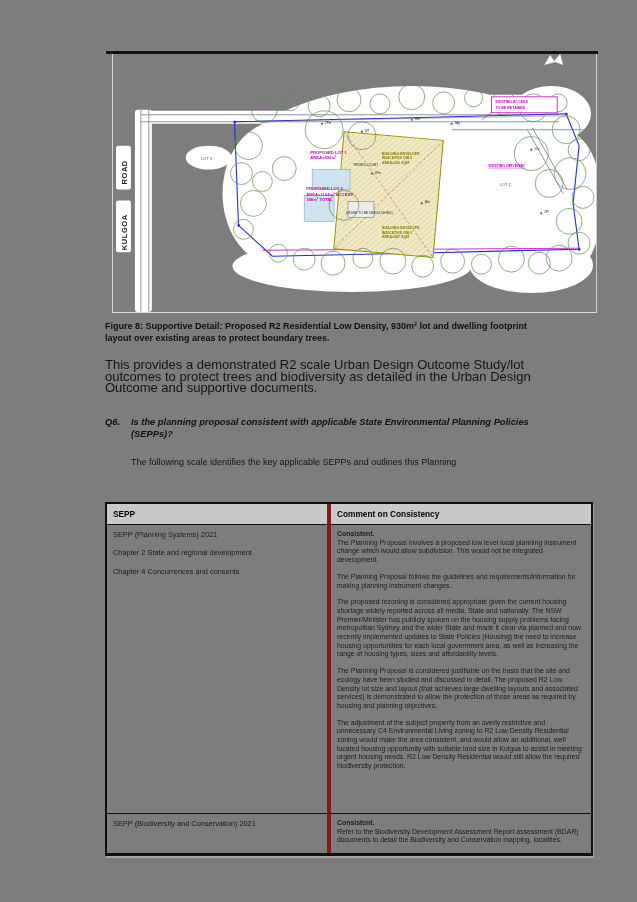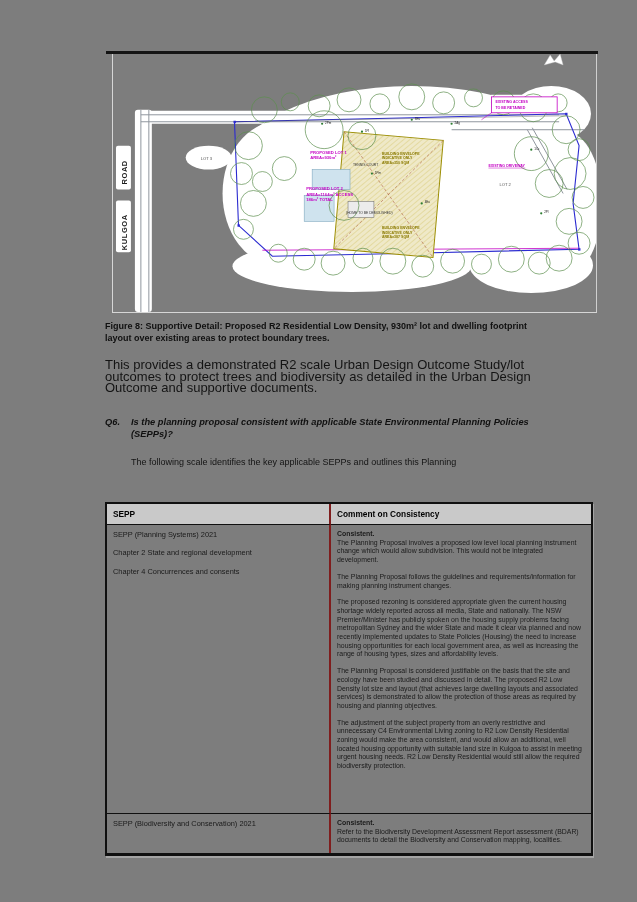--- a/index.html
+++ b/index.html
@@ -35,21 +35,21 @@
   .intro{position:absolute;left:131px;top:457px;width:420px;font-size:9px;color:#141414;}
   .intro div{margin-bottom:8.5px;}
   
   .sepp-table{
     position:absolute;left:105px;top:502px;width:488px;box-sizing:border-box;
     border:2px solid #101010;border-bottom-width:3px;
     box-shadow:1px 2px 0 rgba(255,255,255,.30);
     display:grid;grid-template-columns:224px 1fr;grid-template-rows:21px 289px 39px;
   }
   .cell{box-sizing:border-box;padding:5px 6px;overflow:hidden;}
-  .c-left{border-right:2px solid #7f1d1d;}
+  .c-left{border-right:4px solid #7f1d1d;}
   .hdr{background:#c9c9c9;border-bottom:1px solid #101010;font-size:8.3px;font-weight:bold;color:#000;padding-top:5px;}
   .hdr-right{}
   .r1{border-bottom:1px solid #101010;}
   .sepp-cell{font-size:7.4px;line-height:9.4px;color:#1a1a1a;}
   .sepp-cell p{margin:0 0 9px 0;}
   .comment-cell{font-size:6.9px;line-height:8.7px;color:#1a1a1a;}
   .comment-cell .status{margin:0;font-weight:bold;}
   .comment-cell p.comment{margin:0 0 8px 0;}
   .pagenum{position:absolute;left:0;top:901px;width:637px;text-align:center;font-size:10.5px;color:#141414;}
 </style>

